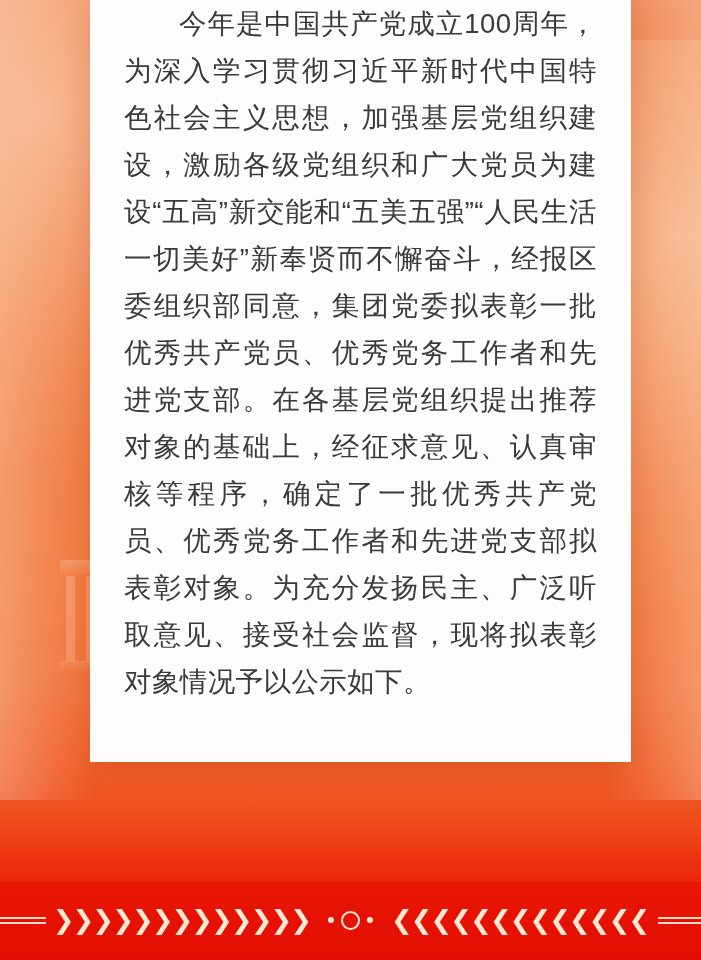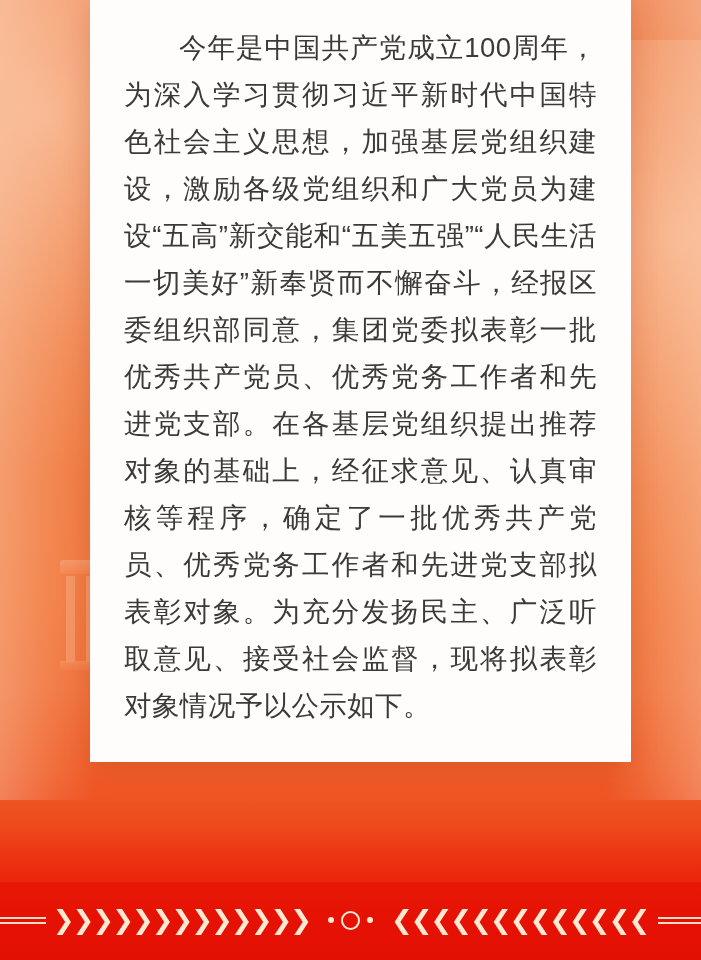--- a/index.html
+++ b/index.html
@@ -113,21 +113,21 @@
   .card {
     position: absolute;
     left: 90px;
     top: 0;
     width: 541px;
     height: 762px;
     background: #fffdfb;
     box-shadow: 0 6px 26px rgba(150, 40, 10, 0.18);
   }
   .card-inner {
-    padding: 24px 34px 0 34px;
+    padding: 0 34px 0 34px;
   }
   .body-text {
     font-family: "Liberation Sans", sans-serif;
     font-size: 27.5px;
     line-height: 47px;
     letter-spacing: 0.4px;
     color: #3a3a3a;
     text-align: justify;
     text-justify: inter-ideograph;
     text-indent: 2em;

